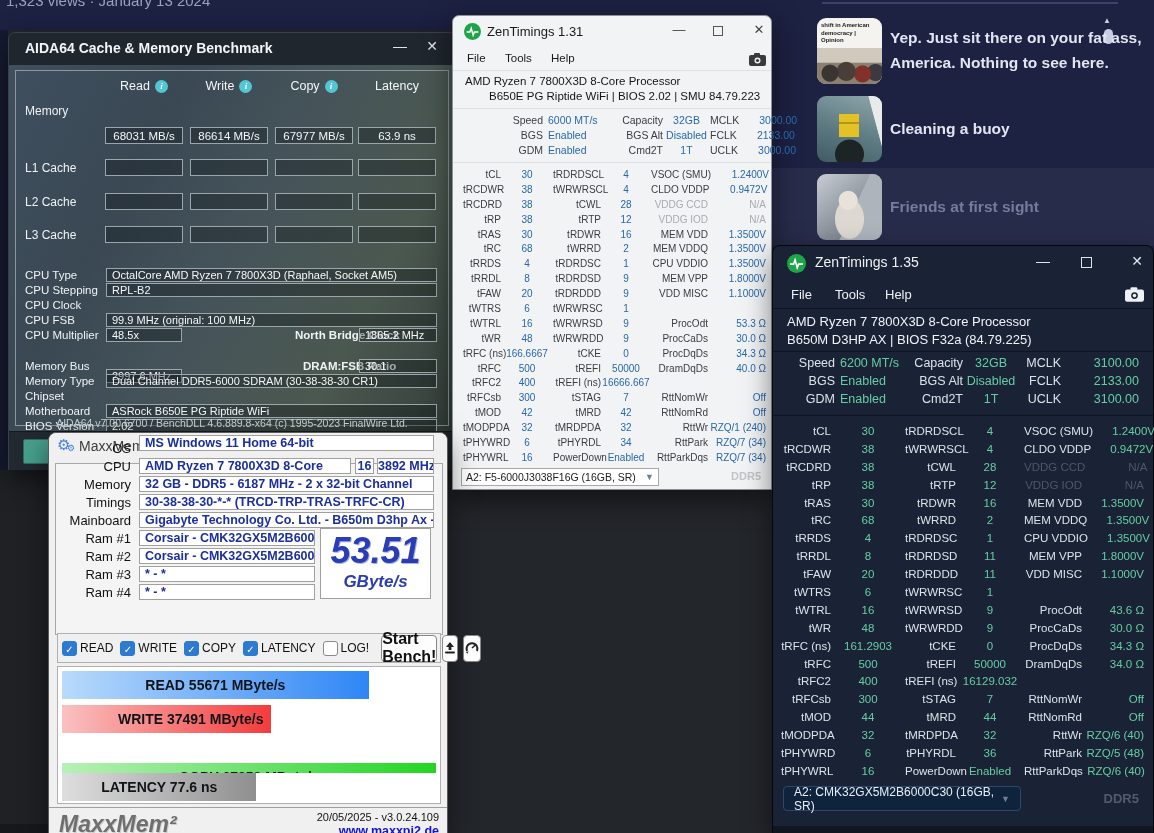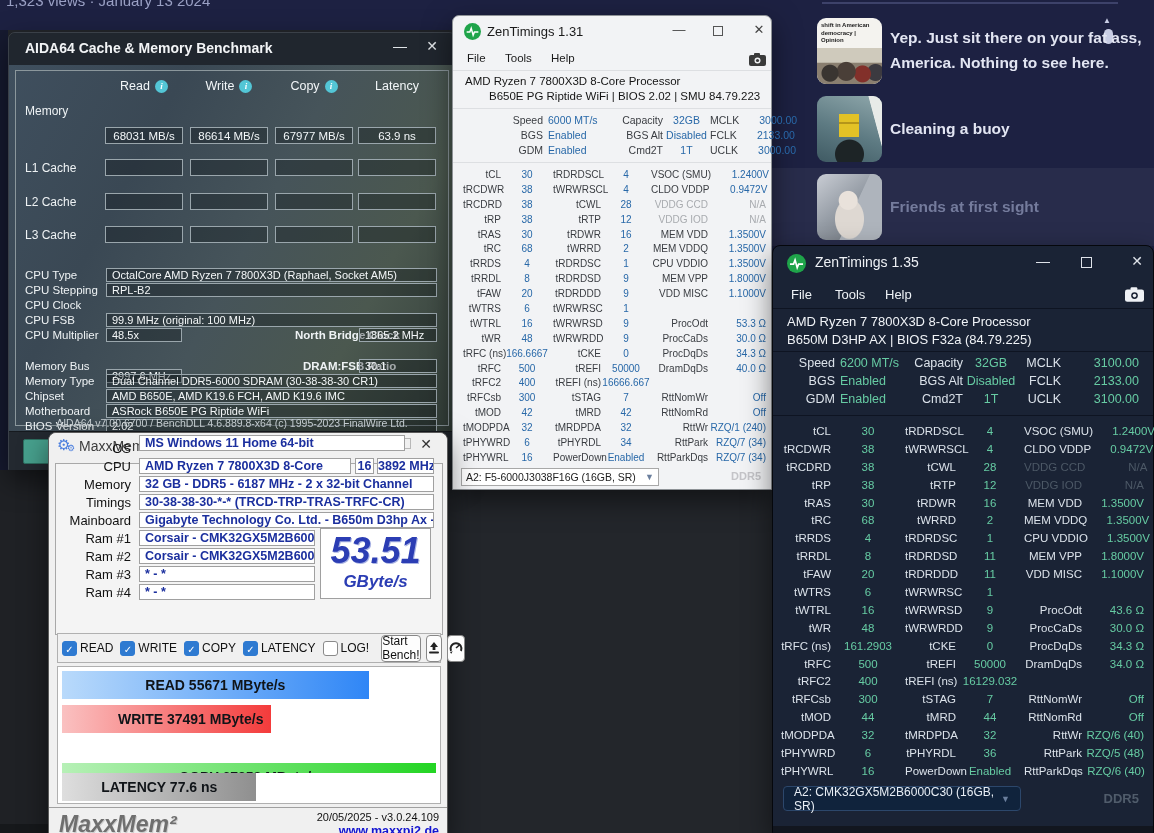--- a/index.html
+++ b/index.html
@@ -98,22 +98,22 @@
   .mx-score-val { font:bold italic 36px "Liberation Sans", sans-serif; color:#2b3db4; line-height:44px;
       text-shadow:1px 1px 0 #aab4e4; }
   .mx-score-unit { font:bold italic 17px "Liberation Sans", sans-serif; color:#2b3db4; line-height:18px; }
   .mx-checks { position:absolute; left:8px; top:200px; width:384px; height:30px; border:1px solid #b0b0b0;
       display:flex; align-items:center; padding-left:4px; background:#f0f0f0; }
   .chk { display:flex; align-items:center; gap:3px; margin-right:7px; }
   .chk .box { width:15px; height:15px; border-radius:3px; font-size:10px; line-height:15px; text-align:center; }
   .chk .box.on { background:#2e7ad1; color:#fff; border:1px solid #2e7ad1; }
   .chk .box.off { background:#fff; color:transparent; border:1px solid #8a8a8a; }
   .chk .lbl { font-size:12px; color:#111; }
-  .mx-btn { height:27px; background:#fdfdfd; border:1px solid #888; border-radius:4px; font-size:12px; color:#111;
-      display:flex; align-items:center; justify-content:center; margin-left:5px; }
+  .mx-btn { height:27px; background:#fdfdfd; border:1px solid #888; border-radius:4px; font-size:16px; color:#111;
+      display:flex; align-items:center; justify-content:center; margin-left:5px;font-weight:bold; }
   .mx-bars { position:absolute; left:8px; top:233px; width:384px; height:138px; border:1px solid #b0b0b0;
       background:#fff; padding:4px; display:flex; flex-direction:column; gap:6px; }
   .bar-row { position:relative; height:28px; background:#fff; }
   .bar-fill { height:28px; display:flex; align-items:center; justify-content:center; font-size:14px; font-weight:bold; color:#101418; white-space:nowrap; }
   .bar-fill.read { background:linear-gradient(90deg,#b9dafb,#2f86f6); }
   .bar-fill.write { background:linear-gradient(90deg,#fac1c1,#f43b3b); }
   .bar-fill.copy { background:linear-gradient(90deg,#b7f0b7,#23d523); }
   .bar-fill.latency { background:linear-gradient(90deg,#dedede,#8f8f8f); }
   .mx-footer { position:absolute; left:0; top:374px; width:100%; height:31px; border-top:1px solid #a0a0a0; background:#f0f0f0; }
   .mx-logo { position:absolute; left:10px; top:3px; font:bold italic 23px "Liberation Sans", sans-serif; color:#6f6f6f;
@@ -294,21 +294,20 @@
       <div class="afield" style="left:97px; top:263px; width:76px;">48.5x</div>
       <div class="arow-label aida-strong" style="left:254px; top:264px;">North Bridge Clock</div>
       <div class="afield" style="left:350px; top:263px; width:78px;">1865.2 MHz</div>
       <div class="arow-label" style="left:16px; top:295px;">Memory Bus</div>
       <div class="afield" style="left:97px; top:304px; width:76px;">2997.6 MHz</div>
       <div class="arow-label aida-strong" style="left:262px; top:295px;">DRAM:FSB Ratio</div>
       <div class="afield" style="left:350px; top:294px; width:78px;">30:1</div>
       <div class="arow-label" style="left:16px; top:310px;">Memory Type</div>
       <div class="afield" style="left:97px; top:309px; width:331px;">Dual Channel DDR5-6000 SDRAM  (30-38-38-30 CR1)</div>
       <div class="arow-label" style="left:16px; top:325px;">Chipset</div>
-      <div class="afield" style="left:97px; top:324px; width:331px;">AMD B650E, AMD K19.6 FCH, AMD K19.6 IMC</div>
       <div class="arow-label" style="left:16px; top:340px;">Motherboard</div>
       <div class="afield" style="left:97px; top:339px; width:331px;">ASRock B650E PG Riptide WiFi</div>
       <div class="arow-label" style="left:16px; top:355px;">BIOS Version</div>
       <div class="afield" style="left:97px; top:354px; width:331px;">2.02</div>
       <div class="aida-footer">AIDA64 v7.00.6700 / BenchDLL 4.6.889.8-x64  (c) 1995-2023 FinalWire Ltd.</div>
     </div>
     <div class="aida-bottombar">
       <div class="save-btn">Save</div>
     </div>
   </div>
@@ -541,21 +540,21 @@
     <div class="mx-titlebar">
       <span class="mx-gear">⚙</span>
       <span class="mx-gear2">⚙</span>
       <span class="mx-title">MaxxMem²</span>
       <span class="mx-min ctl">—</span>
       <span class="mx-max ctl"></span>
       <span class="mx-close ctl">✕</span>
     </div>
     <div class="mx-info"></div>
     <div class="mx-label" style="left:4px; top:8px;">OS</div>
-    <div class="mx-field" style="left:90px; top:2px; width:266px;">MS Windows 11 Home 64-bit</div>
+    <div class="mx-field" style="left:90px; top:2px; width:295px;">MS Windows 11 Home 64-bit</div>
     <div class="mx-label" style="left:4px; top:26px;">CPU</div>
     <div class="mx-field" style="left:90px; top:25px; width:212px;">AMD Ryzen 7 7800X3D 8-Core</div>
     <div class="mx-field center" style="left:306px; top:25px; width:19px;">16</div>
     <div class="mx-field center" style="left:328px; top:25px; width:57px;">3892 MHz</div>
     <div class="mx-label" style="left:4px; top:44px;">Memory</div>
     <div class="mx-field" style="left:90px; top:43px; width:295px;">32 GB - DDR5 - 6187 MHz - 2 x 32-bit Channel</div>
     <div class="mx-label" style="left:4px; top:62px;">Timings</div>
     <div class="mx-field" style="left:90px; top:61px; width:295px;">30-38-38-30-*-* (TRCD-TRP-TRAS-TRFC-CR)</div>
     <div class="mx-label" style="left:4px; top:80px;">Mainboard</div>
     <div class="mx-field" style="left:90px; top:79px; width:295px;">Gigabyte Technology Co. Ltd. - B650m D3hp Ax - F32a</div>

